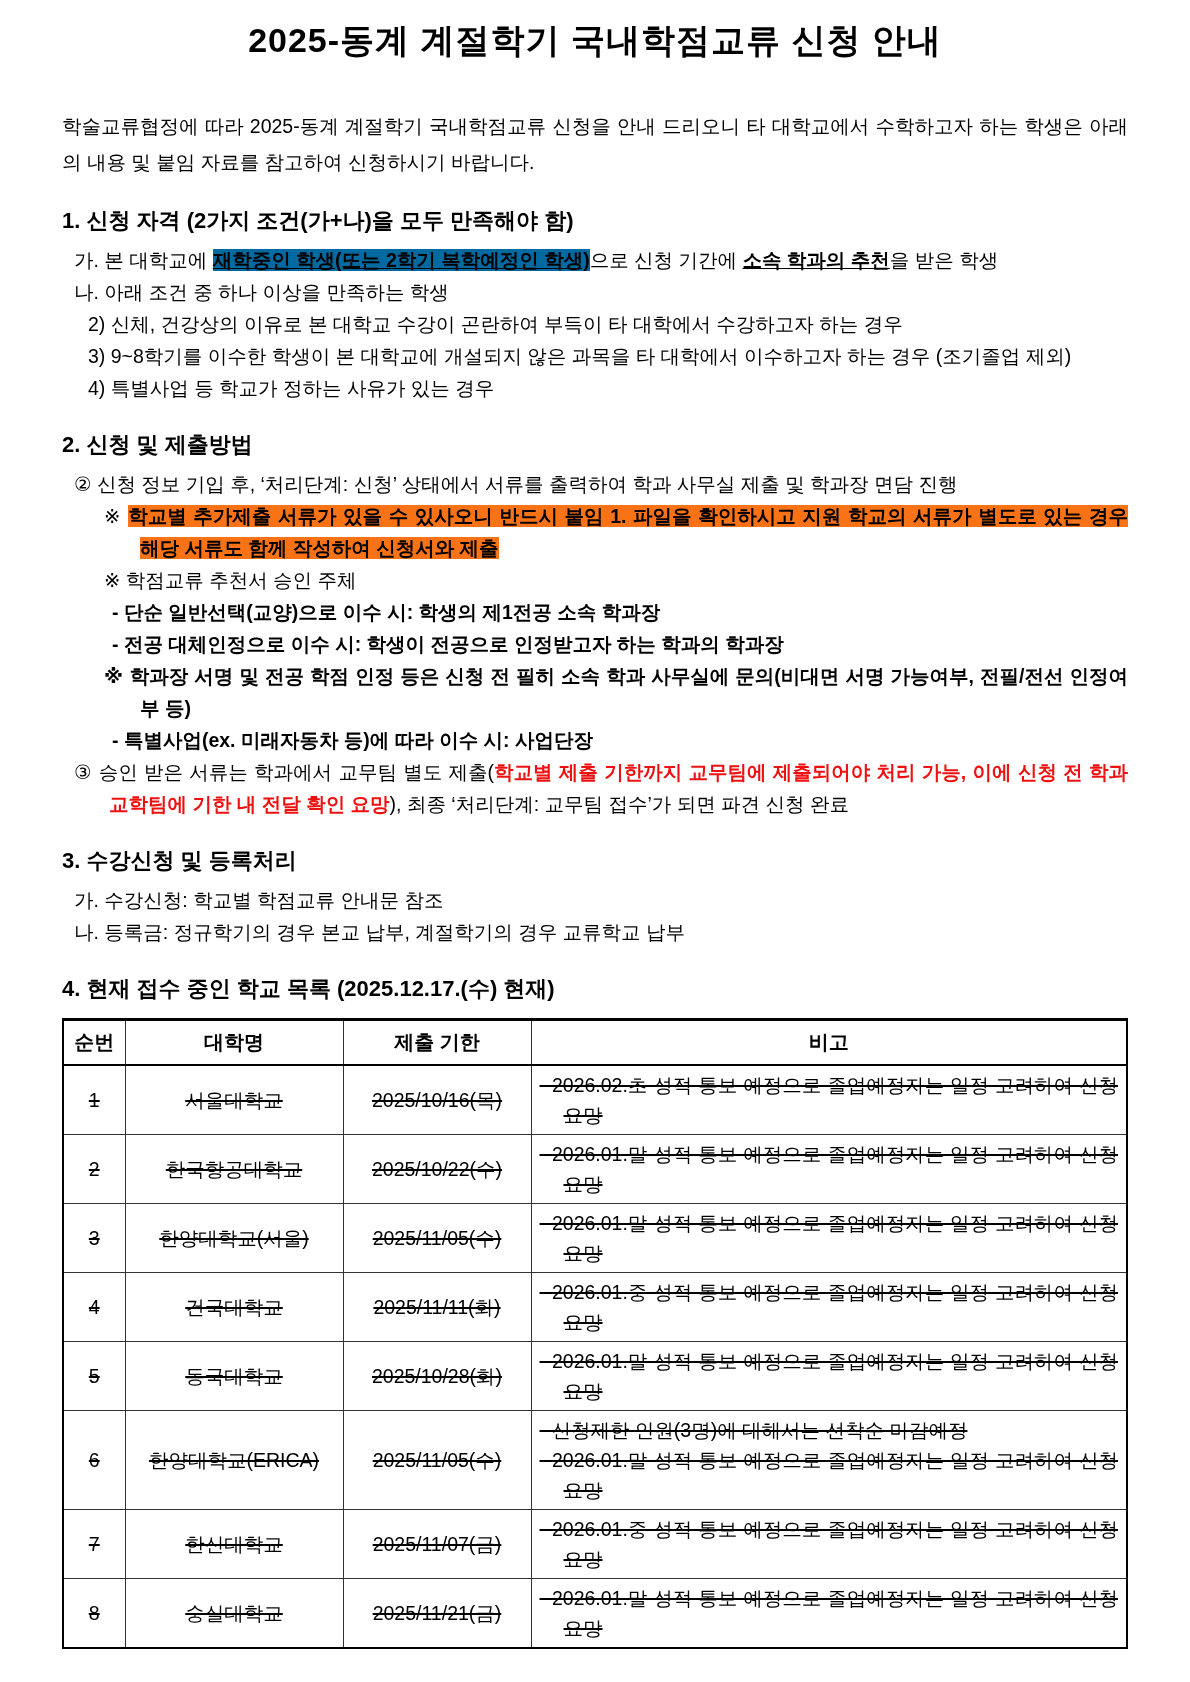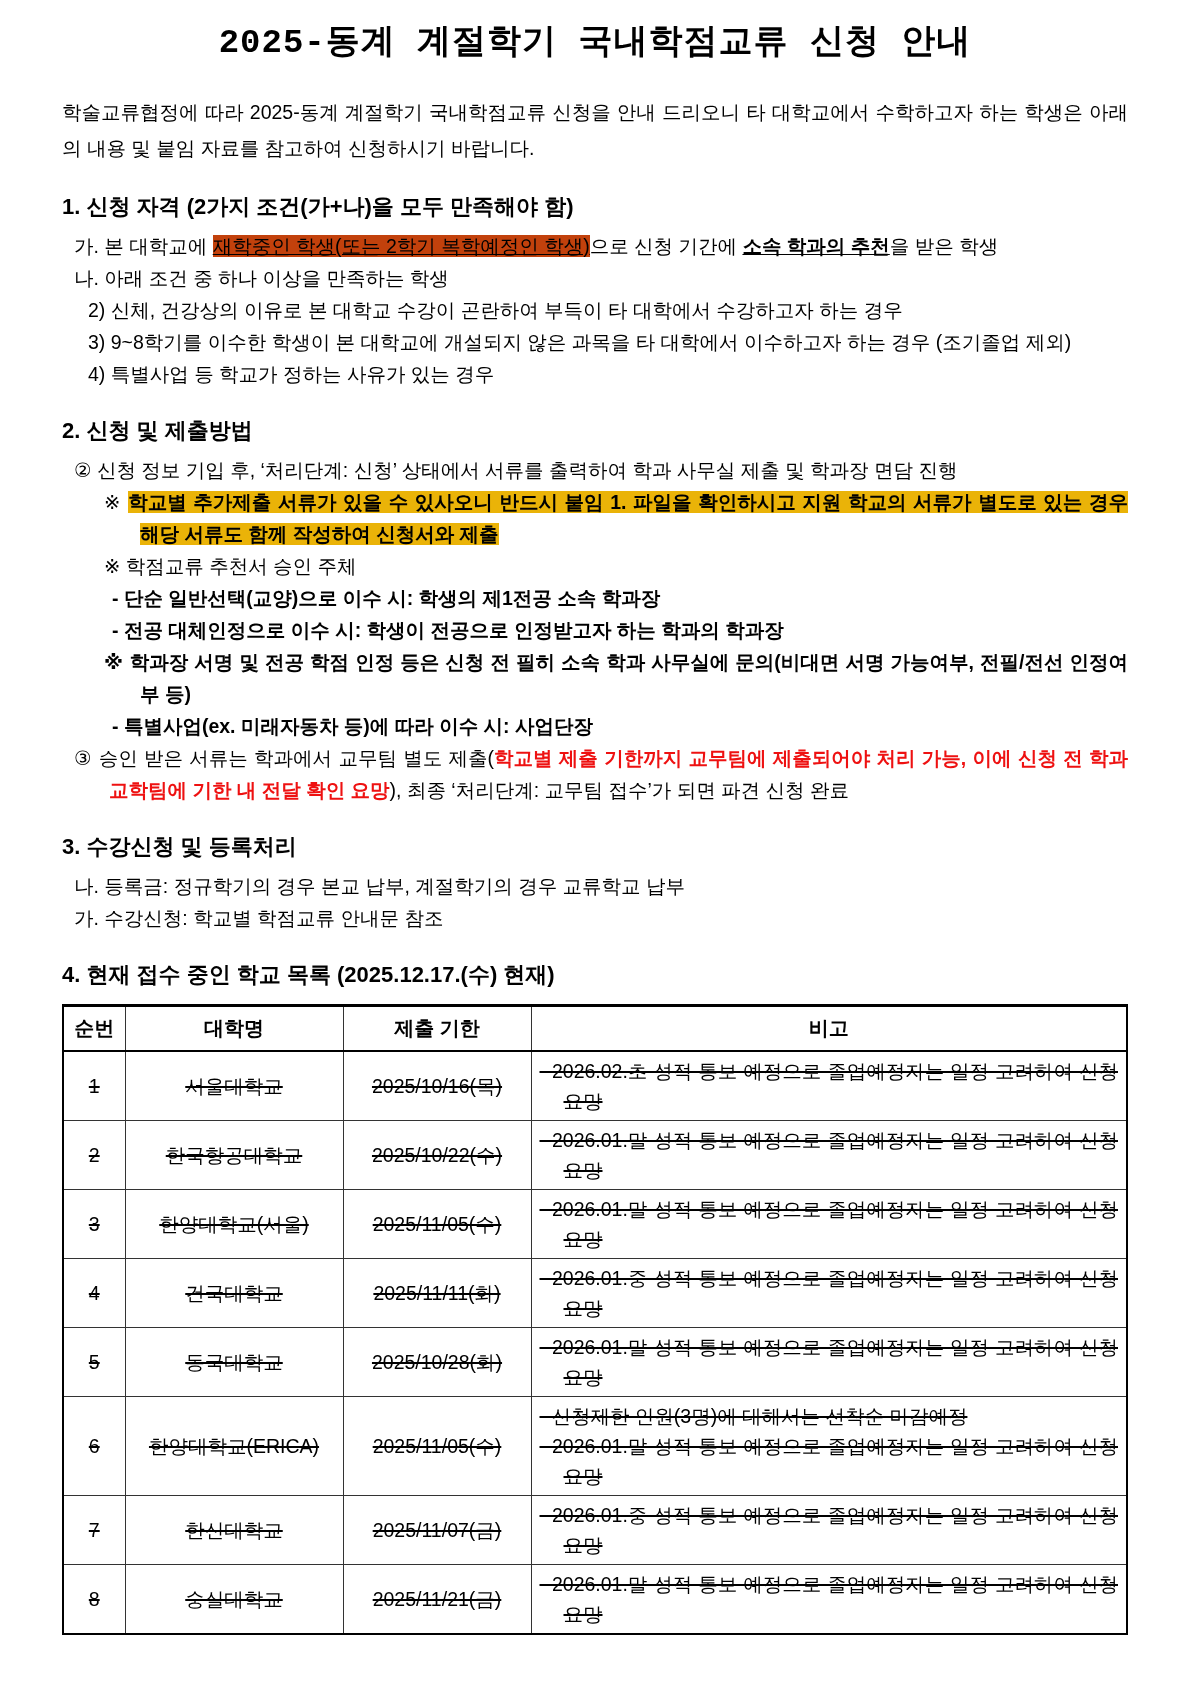--- a/index.html
+++ b/index.html
@@ -10,26 +10,26 @@
     font-family: "Liberation Sans", "DejaVu Sans", sans-serif;
   }
   .page {
     width: 1190px;
     min-height: 1682px;
     box-sizing: border-box;
     padding: 12px 62px 60px 62px;
     background: #ffffff;
   }
   .title {
-    font-family: Liberation Mono, monospace;
+    font-family: Liberation Sans, sans-serif;
     font-size: 34px;
     font-weight: bold;
     text-align: center;
     letter-spacing: 1px;
-    margin: 6px 0 30px 0;
+    margin: 6px 0 44px 0;
   }
   .intro {
     font-size: 19.5px;
     line-height: 36px;
     text-align: justify;
     margin: 0 0 19px 0;
   }
   .sec-heading {
     font-size: 22px;
     font-weight: bold;
@@ -42,26 +42,26 @@
   }
   .lv-ka { padding-left: 12px; }
   .lv-num { padding-left: 26px; }
   .step { padding-left: 47px; text-indent: -35px; }
   .note { padding-left: 78px; text-indent: -36px; }
   .dash { padding-left: 70px; text-indent: -20px; font-weight: bold; }
   .s3-item { padding-left: 12px; }
   .bold { font-weight: bold; }
   .bold-underline { font-weight: bold; text-decoration: underline; }
   .hl {
-    background: #c2410c;
-    font-weight: normal;
+    background: #0369a1;
+    font-weight: bold;
     text-decoration: underline;
   }
   .hl-noline {
-    background: #eab308;
+    background: #f97316;
     font-weight: bold;
   }
   .red { color: #ee1111; font-weight: bold; }
 
   table.school-table {
     border-collapse: collapse;
     width: 100%;
     margin-top: 14px;
     border: 2px solid #000;
     border-top: 3px solid #000;
@@ -110,22 +110,22 @@
   <div class="line step">② 신청 정보 기입 후, ‘처리단계: 신청’ 상태에서 서류를 출력하여 학과 사무실 제출 및 학과장 면담 진행</div>
   <div class="line note"><span>※ </span><span class="hl-noline">학교별 추가제출 서류가 있을 수 있사오니 반드시 붙임 1. 파일을 확인하시고 지원 학교의 서류가 별도로 있는 경우 해당 서류도 함께 작성하여 신청서와 제출</span></div>
   <div class="line note">※ 학점교류 추천서 승인 주체</div>
   <div class="line dash">- 단순 일반선택(교양)으로 이수 시: 학생의 제1전공 소속 학과장</div>
   <div class="line dash">- 전공 대체인정으로 이수 시: 학생이 전공으로 인정받고자 하는 학과의 학과장</div>
   <div class="line note bold">※ 학과장 서명 및 전공 학점 인정 등은 신청 전 필히 소속 학과 사무실에 문의(비대면 서명 가능여부, 전필/전선 인정여부 등)</div>
   <div class="line dash">- 특별사업(ex. 미래자동차 등)에 따라 이수 시: 사업단장</div>
   <div class="line step"><span>③ 승인 받은 서류는 학과에서 교무팀 별도 제출(</span><span class="red">학교별 제출 기한까지 교무팀에 제출되어야 처리 가능, 이에 신청 전 학과 교학팀에 기한 내 전달 확인 요망</span><span>), 최종 ‘처리단계: 교무팀 접수’가 되면 파견 신청 완료</span></div>
 
   <div class="sec-heading">3. 수강신청 및 등록처리</div>
+  <div class="line s3-item">가. 수강신청: 학교별 학점교류 안내문 참조</div>
   <div class="line s3-item">나. 등록금: 정규학기의 경우 본교 납부, 계절학기의 경우 교류학교 납부</div>
-  <div class="line s3-item">가. 수강신청: 학교별 학점교류 안내문 참조</div>
 
   <div class="sec-heading">4. 현재 접수 중인 학교 목록 (2025.12.17.(수) 현재)</div>
 
   <table class="school-table">
     <colgroup>
       <col style="width:62px">
       <col style="width:218px">
       <col style="width:188px">
       <col>
     </colgroup>

